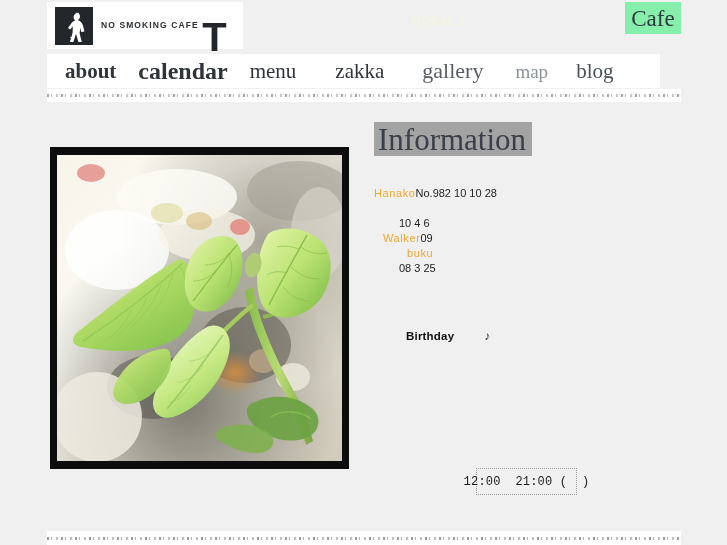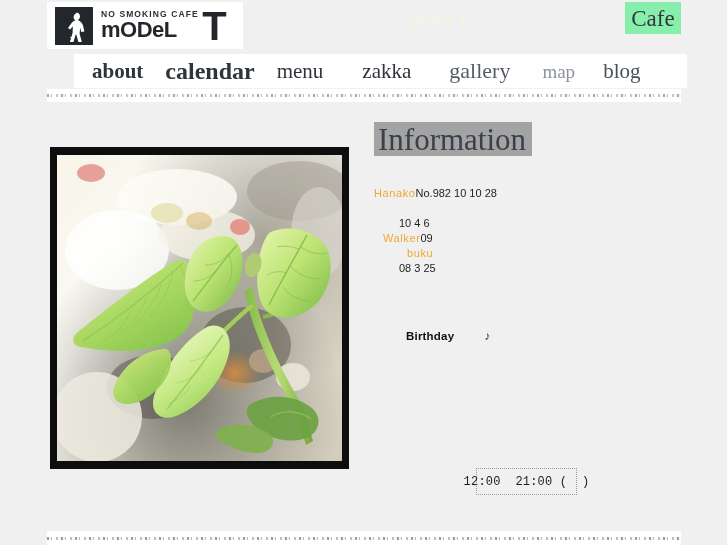--- a/index.html
+++ b/index.html
@@ -112,21 +112,20 @@
   
   .nav-box {
     position: absolute;
     left: 47px;
     top: 54px;
     width: 613px;
     height: 34px;
     background: #ffffff;
     display: flex;
     align-items: center;
-    margin-left: 27px;
   }
   .nav-item {
     font-family: "Liberation Serif", serif;
     color: #2f343b;
     text-decoration: none;
     line-height: 1;
     white-space: nowrap;
     display: inline-block;
   }
   .nav-about    { font-size: 21px; margin-left: 18px; font-weight: bold; }
@@ -268,21 +267,20 @@
   <div class="logo-box">
     <div class="logo-mark">
       <svg viewBox="0 0 38 38" width="38" height="38" aria-hidden="true">
         <rect x="0" y="0" width="38" height="38" fill="#23272b"></rect>
         <path d="M20 5 c3 0 5 2 5 4.5 0 2-1.2 3-2.2 3.6 2.6 1 4.6 3 5.4 6.2 l1.2 5.2 -3.2 .6 -1-4.4 -.6 5.8 2.2 8.5 -3.4 0 -2.4-8.2 -2.6 8.2 -3.4 0 2.6-9.2 .2-6.6 -2.6 3.4 -2.2-1.6 3.8-5.2 c1-1.4 2.2-2.1 3.6-2.3 -1-0.7-1.8-1.8-1.8-3.2 0-2.5 2-4.5 5-4.5 z" fill="#ffffff"></path>
         <path d="M15.5 30 c1.5 1.3 1.5 2.7 .3 3.8" stroke="#ffffff" stroke-width="1.1" fill="none"></path>
       </svg>
     </div>
     <div class="logo-words">
       <div class="logo-tagline">NO SMOKING CAFE</div>
-      <div class="logo-main">mODeL</div>
       <div class="logo-bigT">T</div>
     </div>
   </div>
 
   <div class="header-watermark">MODeL T</div>
 
   <div class="cafe-plate">
     <span>Cafe</span>
   </div>
 

